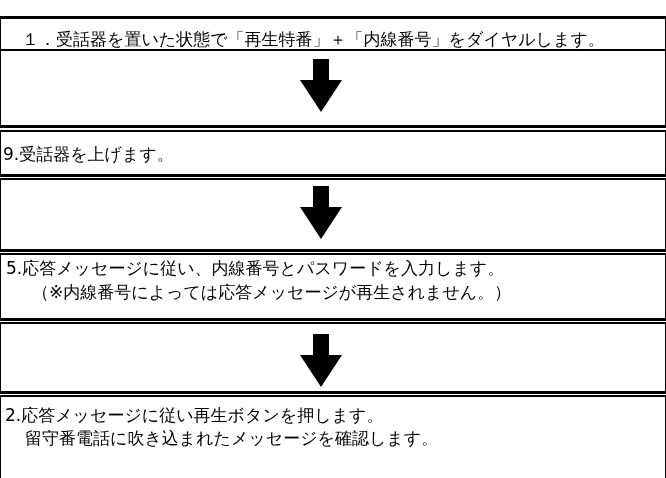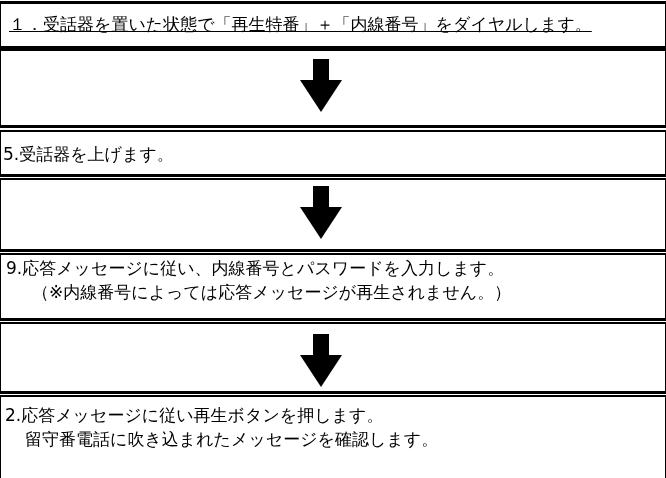--- a/index.html
+++ b/index.html
@@ -38,49 +38,49 @@
   }
   .arrow {
     position: absolute;
     left: 299px;
   }
   .arrow path {
     fill: #000000;
     stroke: none;
   }
   .indent26 { padding-left: 26px; }
-  .indent20 { padding-left: 20px; }
+  .indent20 { padding-left: 20px; font-family: Liberation Serif, serif; }
 </style>
 </head>
 <body>
 
 <div class="page">
 
-  <div class="row step-box" style="top:1px; height:48px; border-top-width:3px; padding:8px 0 0 8px;text-decoration:underline;">
+  <div class="row step-box" style="top:16px; height:48px; border-top-width:3px; padding:8px 0 0 21px;">
     <div class="line">１．受話器を置いた状態で「再生特番」＋「内線番号」をダイヤルします。</div>
   </div>
 
   <div class="row arrow-row" style="top:49px; height:79px;">
     <svg class="arrow" style="top:8px;" width="42" height="53" viewBox="0 0 42 53" aria-hidden="true">
       <path d="M13 0 H29 V21 H42 L21 53 L0 21 H13 Z"></path>
     </svg>
   </div>
 
   <div class="row step-box" style="top:130px; height:47px; padding:10px 0 0 2px;">
-    <div class="line">5.受話器を上げます。</div>
+    <div class="line">9.受話器を上げます。</div>
   </div>
 
   <div class="row arrow-row" style="top:178px; height:74px;">
     <svg class="arrow" style="top:6px;" width="42" height="53" viewBox="0 0 42 53" aria-hidden="true">
       <path d="M13 0 H29 V21 H42 L21 53 L0 21 H13 Z"></path>
     </svg>
   </div>
 
   <div class="row step-box" style="top:253px; height:68px; padding:1px 0 0 5px;">
-    <div class="line">9.応答メッセージに従い、内線番号とパスワードを入力します。</div>
+    <div class="line">5.応答メッセージに従い、内線番号とパスワードを入力します。</div>
     <div class="line indent26">（※内線番号によっては応答メッセージが再生されません。）</div>
   </div>
 
   <div class="row arrow-row" style="top:322px; height:72px;">
     <svg class="arrow" style="top:10px;" width="42" height="53" viewBox="0 0 42 53" aria-hidden="true">
       <path d="M13 0 H29 V21 H42 L21 53 L0 21 H13 Z"></path>
     </svg>
   </div>
 
   <div class="row step-box" style="top:395px; height:83px; border-bottom-width:0; padding:6px 0 0 4px;">

